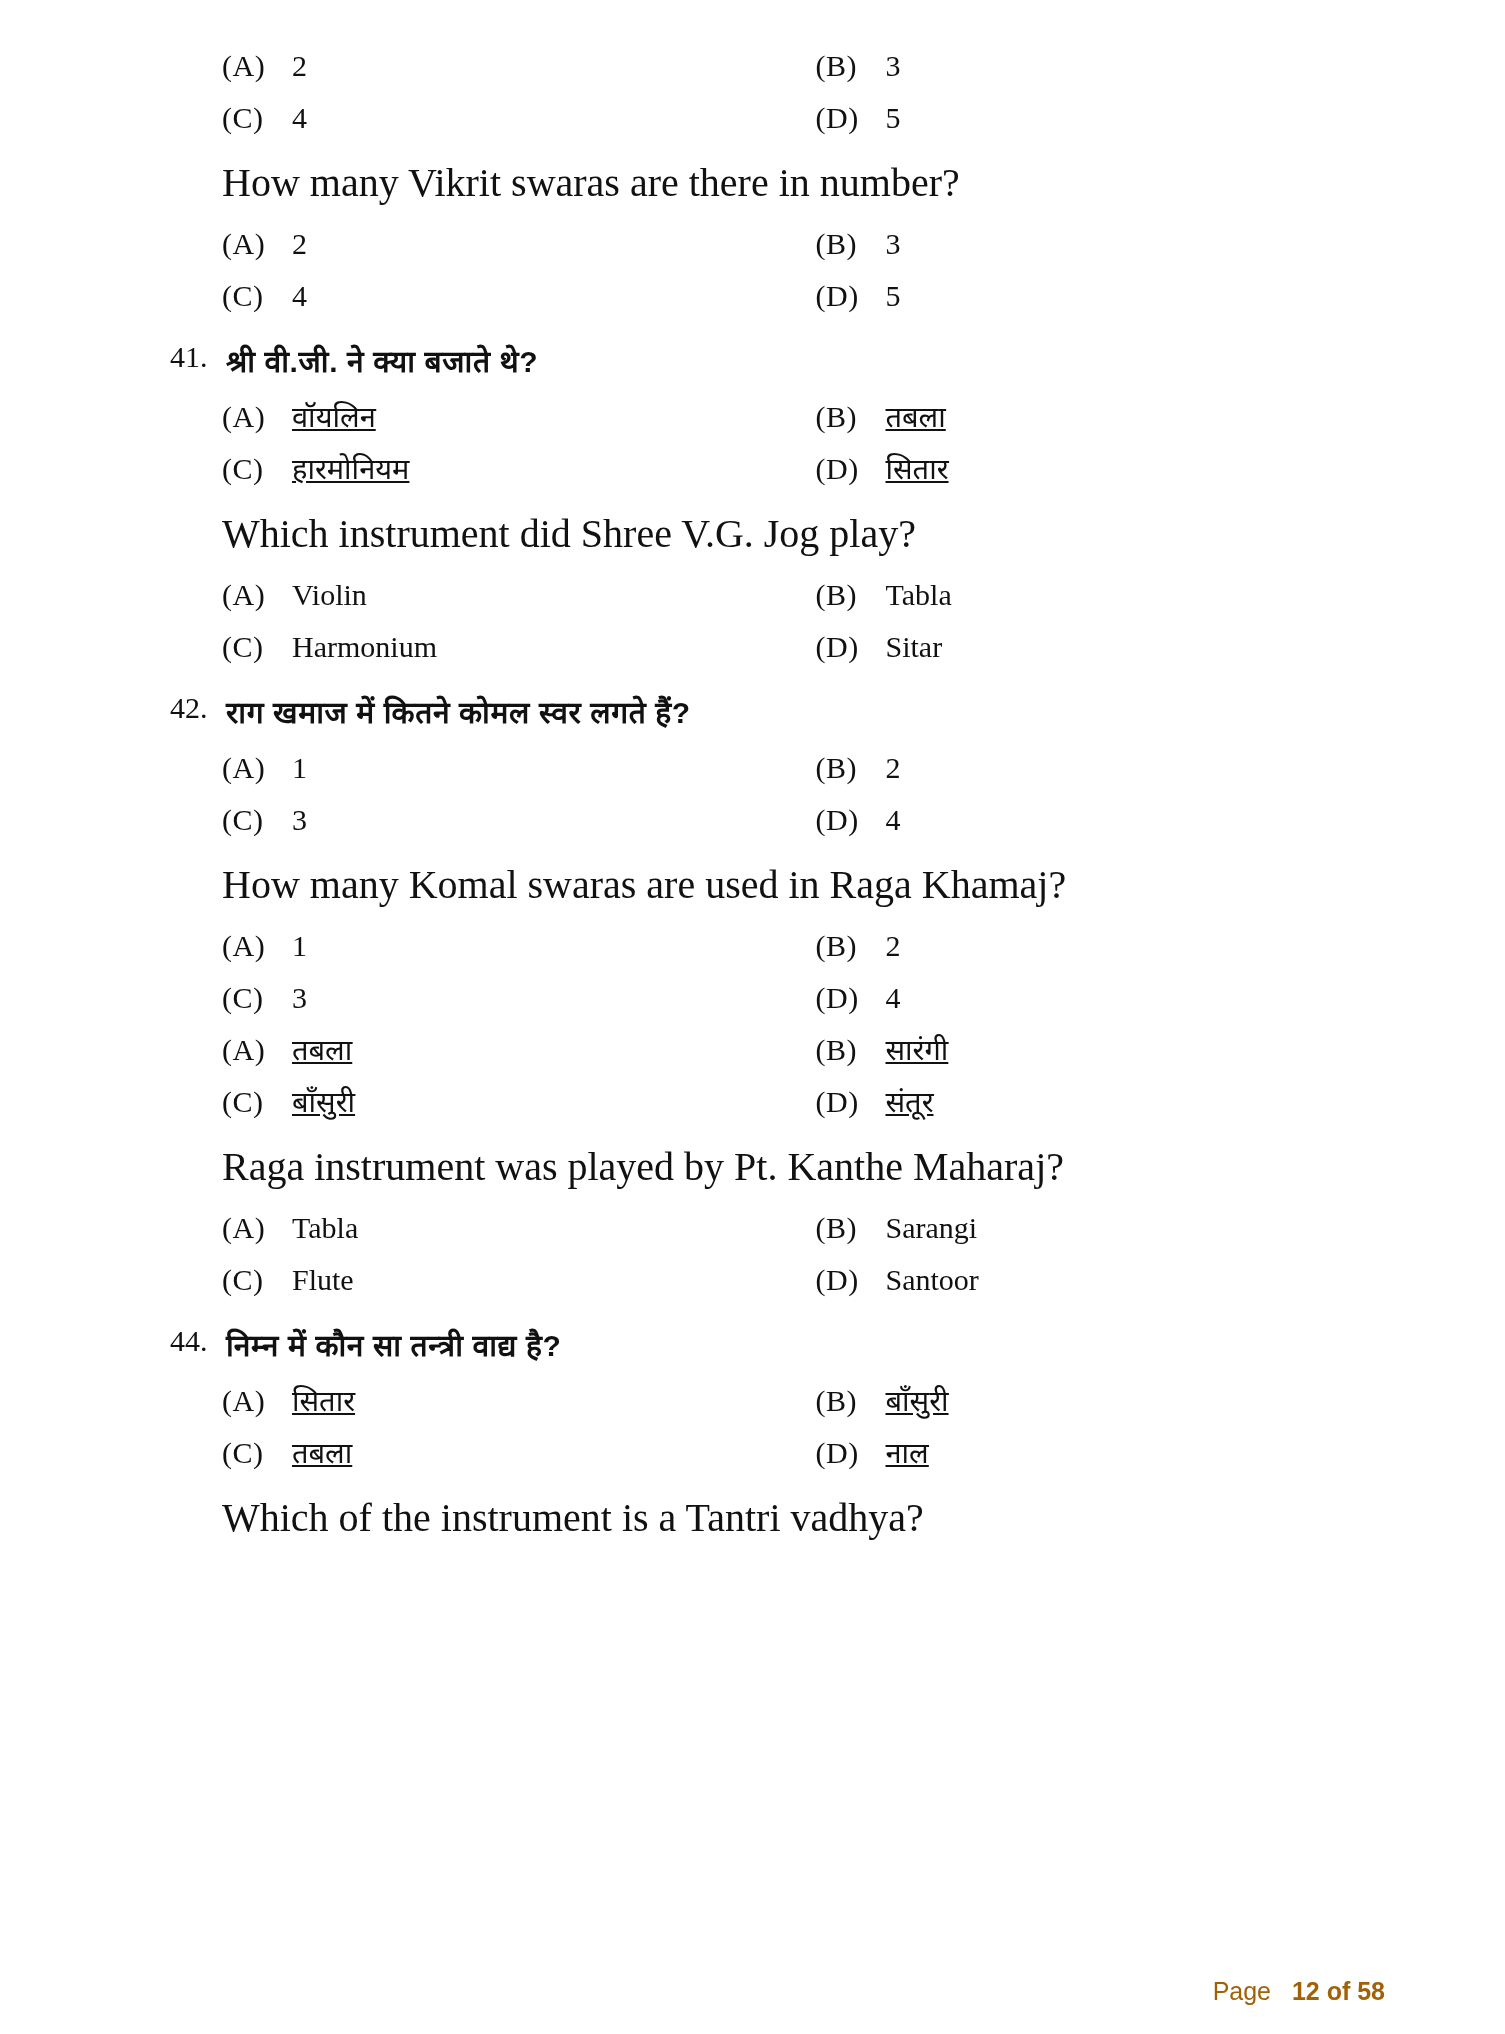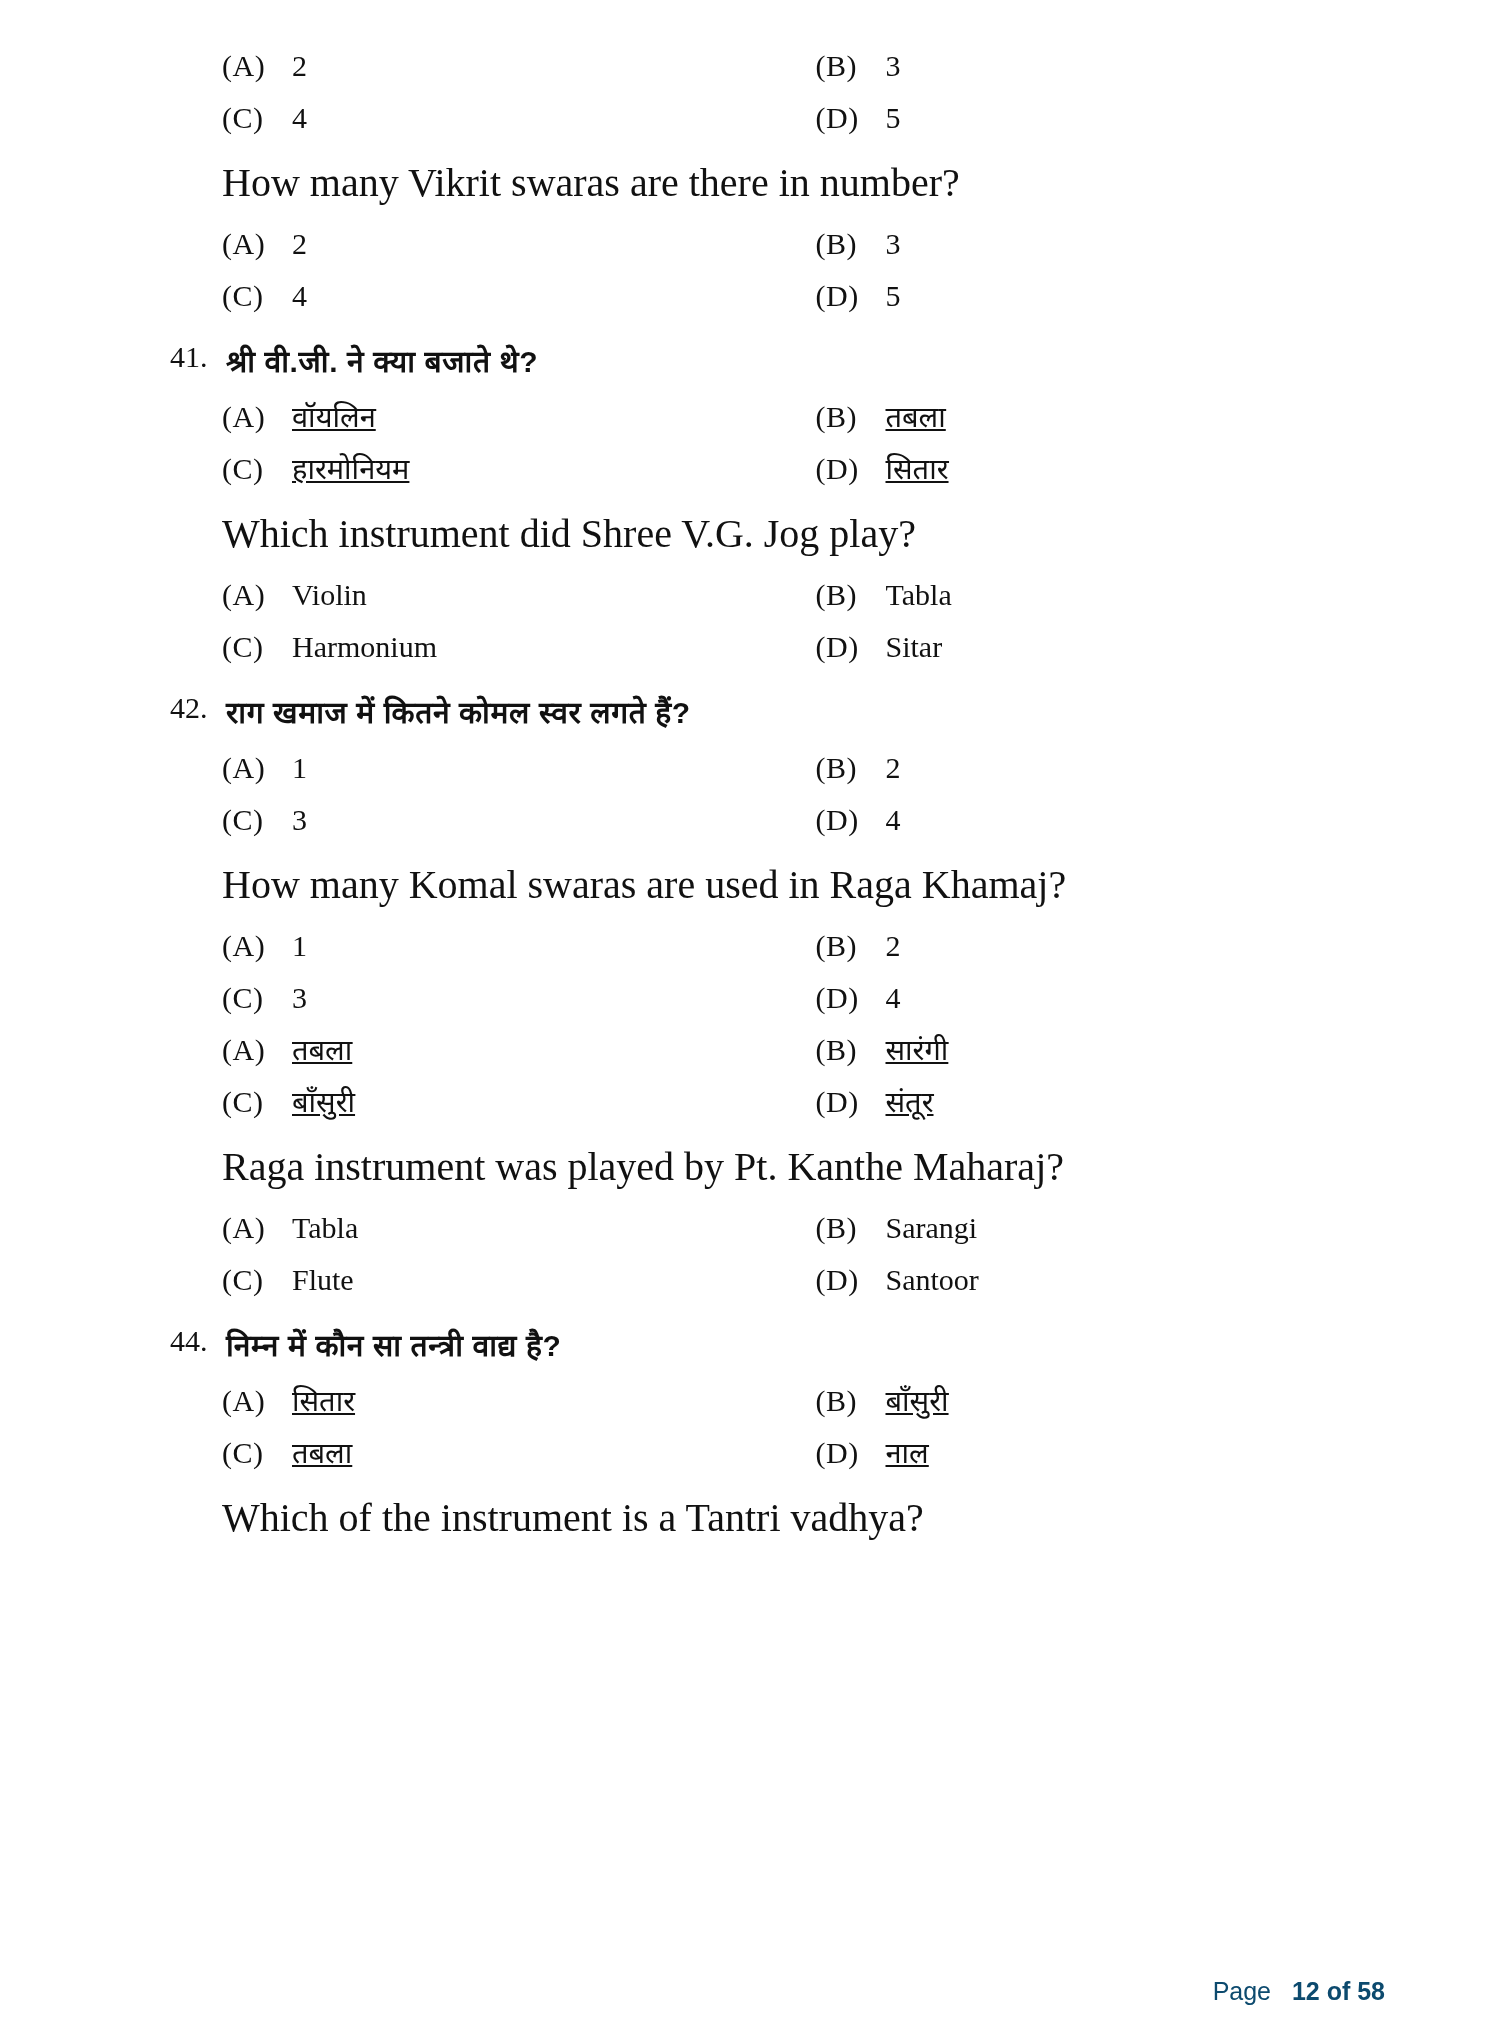--- a/index.html
+++ b/index.html
@@ -95,21 +95,21 @@
 
   .block { margin-bottom: 0px; }
 
   
   .footer {
     position: absolute;
     right: 120px;
     bottom: 28px;
     font-size: 25px;
     font-family: "Liberation Sans", sans-serif;
-    color: #0c4a6e;
+    color: #a16207;
   }
   .footer .strong { font-weight: bold; }
   .footer .light { font-weight: normal; }
 </style>
 </head>
 <body>
 
 <div class="page">
 
   <div class="block">

